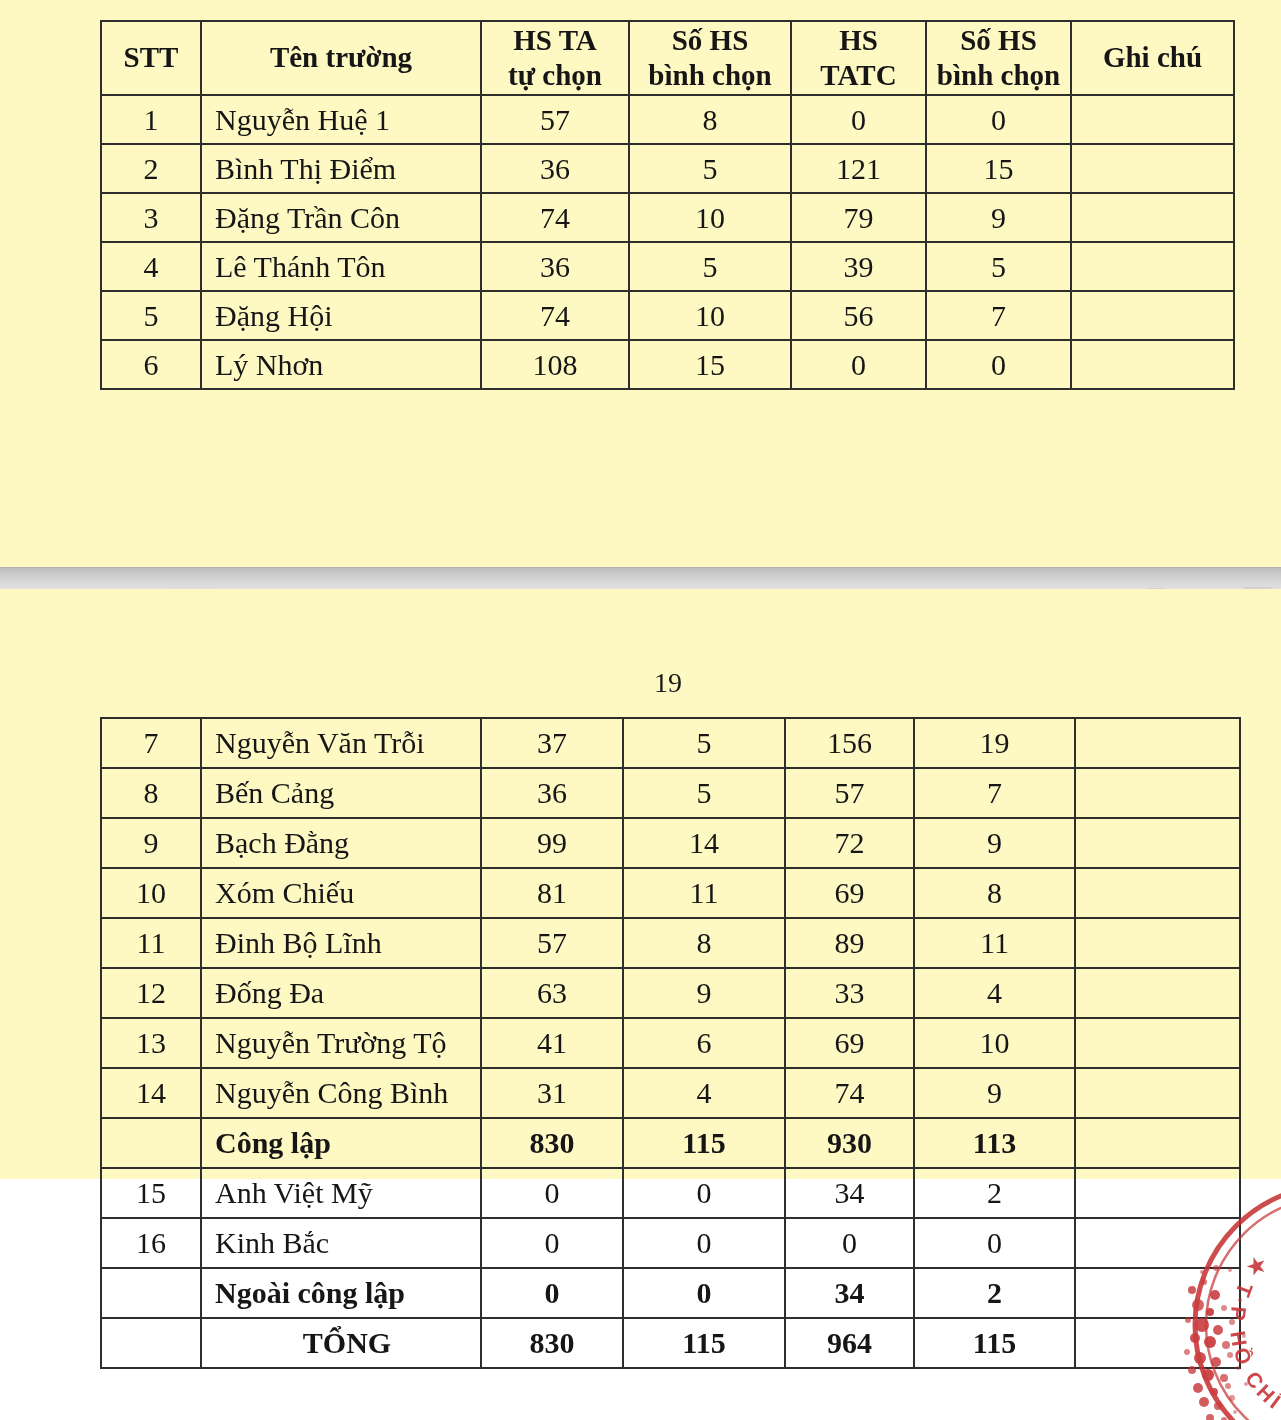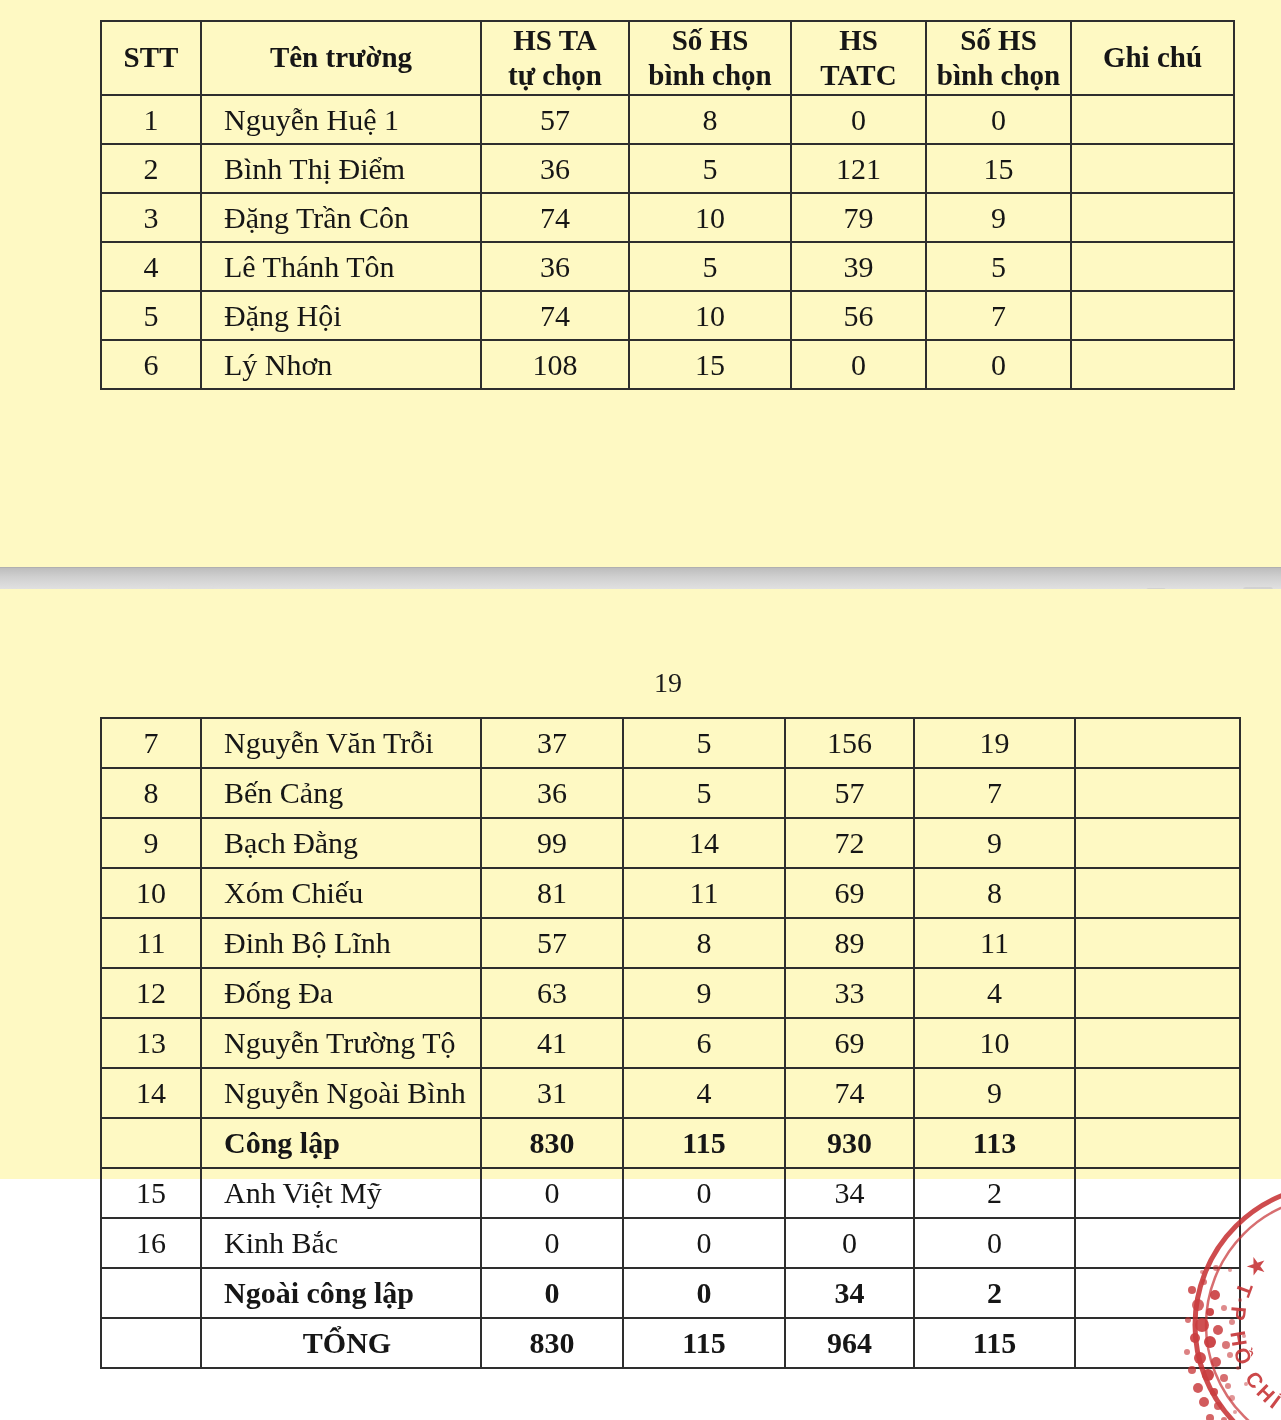--- a/index.html
+++ b/index.html
@@ -34,21 +34,21 @@
     height: 72px; padding: 0;
   }
   td {
     font-size: 30px; text-align: center; vertical-align: middle;
     padding: 0;
   }
   #table1 { left: 100px; top: 20px; width: 1133px; }
   #table2 { left: 100px; top: 128px; width: 1139px; }
   #table1 td { height: 47px; }
   #table2 td { height: 48px; }
-  td.cell-name { text-align: left; padding-left: 22px; }
+  td.cell-name { text-align: left; padding-left: 13px; }
   tr.bold-row td { font-weight: bold; }
   td.center-label { text-align: center; padding-left: 12px; }
   #page-num {
     position: absolute; top: 78px; left: 0; width: 1336px;
     text-align: center; font-size: 28px; color: #1a1a1a;
   }
   .noise {
     position: absolute; background: #c7c7c7;
     border-radius: 3px; opacity: 0.55;
   }
@@ -232,21 +232,21 @@
           <td>13</td>
           <td class="cell-name">Nguyễn Trường Tộ</td>
           <td>41</td>
           <td>6</td>
           <td>69</td>
           <td>10</td>
           <td></td>
         </tr>
         <tr>
           <td>14</td>
-          <td class="cell-name">Nguyễn Ngoài Bình</td>
+          <td class="cell-name">Nguyễn Công Bình</td>
           <td>31</td>
           <td>4</td>
           <td>74</td>
           <td>9</td>
           <td></td>
         </tr>
         <tr class="bold-row">
           <td></td>
           <td class="cell-name">Công lập</td>
           <td>830</td>

